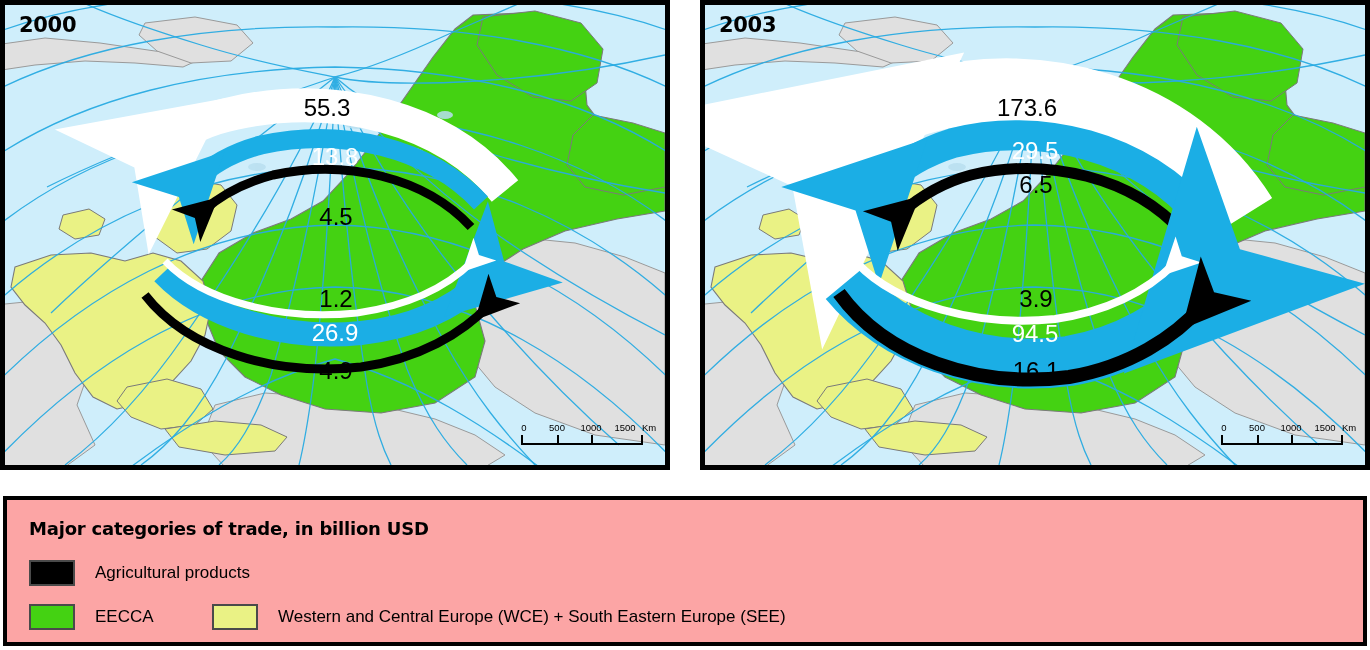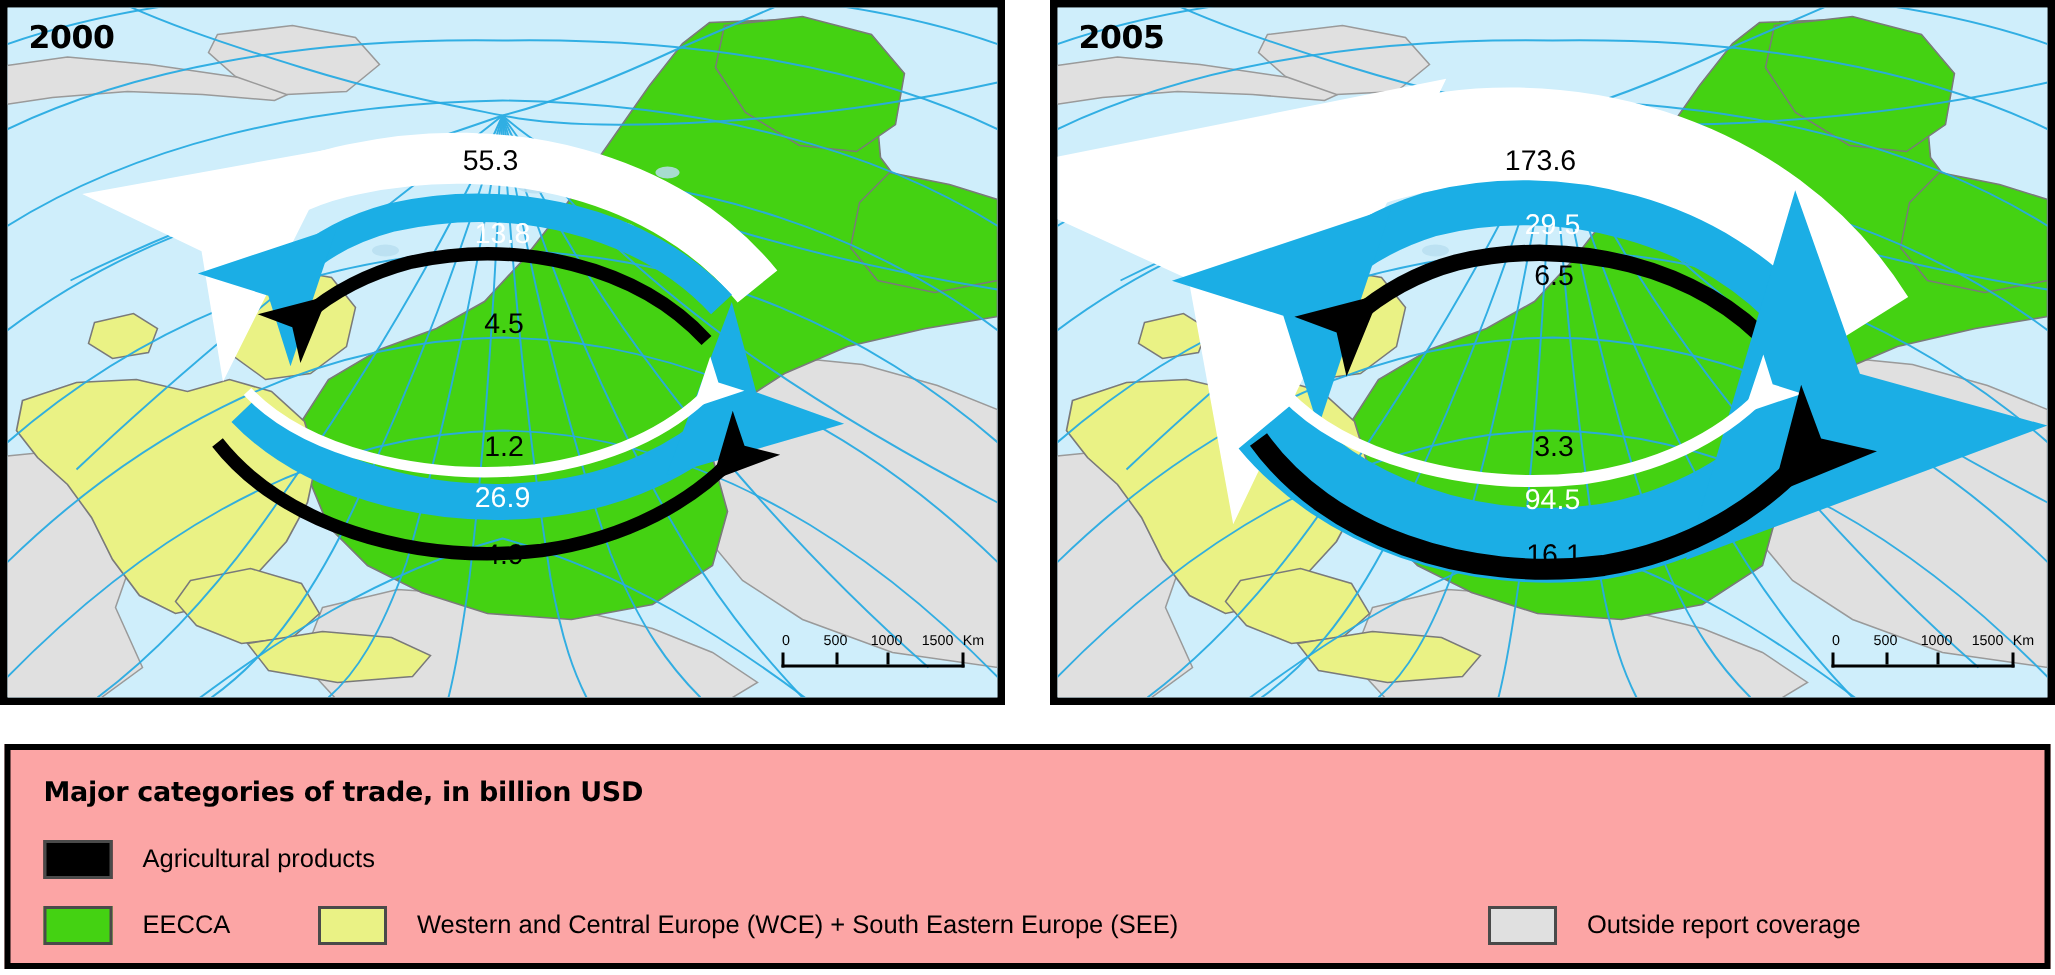--- a/index.html
+++ b/index.html
@@ -47,21 +47,21 @@
     color: #000000;
     letter-spacing: -0.3px;
     z-index: 40;
     font-family: "DejaVu Sans", sans-serif;
   }
 
   
   .flow-label {
     position: absolute;
     z-index: 35;
-    font-size: 19px;
+    font-size: 24px;
     font-family: "Liberation Sans", sans-serif;
     color: #000000;
     white-space: nowrap;
     transform: translate(-50%, -50%);
     letter-spacing: 0px;
     text-align: center;
   }
   .flow-label.white-text { color: #ffffff; }
 
   
@@ -366,27 +366,27 @@
         <path d="M540,210 C470,98 330,66 222,96 C190,104 166,120 148,134" fill="none" stroke="#ffffff" stroke-width="64" stroke-linecap="butt" marker-end="url(#ahW-2005)"></path>
         <path d="M498,214 C438,140 332,116 248,138 C216,148 192,164 176,180" fill="none" stroke="#1BAEE5" stroke-width="30" stroke-linecap="butt" marker-end="url(#ahB-2005)"></path>
         <path d="M478,228 C428,172 342,152 266,170 C236,178 212,194 196,208" fill="none" stroke="#000000" stroke-width="11" stroke-linecap="butt" marker-end="url(#ahK-2005)"></path>
 
         <path d="M140,278 C188,336 276,368 364,356 C422,346 466,318 494,288" fill="none" stroke="#1BAEE5" stroke-width="50" stroke-linecap="butt" marker-end="url(#ahB-2005)"></path>
         <path d="M152,258 C192,300 272,322 350,314 C406,306 444,284 470,258" fill="none" stroke="#ffffff" stroke-width="8" stroke-linecap="butt" marker-end="url(#ahW-2005)"></path>
         <path d="M134,288 C180,352 272,384 364,372 C424,362 470,332 498,300" fill="none" stroke="#000000" stroke-width="14" stroke-linecap="butt" marker-end="url(#ahK-2005)"></path>
       </g>
     </svg>
 
-    <div class="year-label">2005</div>
+    <div class="year-label">2003</div>
 
     <div class="flow-label" style="left:322px; top:103px;">173.6</div>
     <div class="flow-label white-text" style="left:330px; top:146px;">29.5</div>
     <div class="flow-label" style="left:331px; top:180px;">6.5</div>
 
-    <div class="flow-label" style="left:331px; top:294px;">3.3</div>
+    <div class="flow-label" style="left:331px; top:294px;">3.9</div>
     <div class="flow-label white-text" style="left:330px; top:329px;">94.5</div>
     <div class="flow-label" style="left:331px; top:366px;">16.1</div>
 
     <div class="scalebar">
       <div class="scalebar-nums">
         <span style="left:3px;">0</span>
         <span style="left:36px;">500</span>
         <span style="left:70px;">1000</span>
         <span style="left:104px;">1500</span>
         <span style="left:128px;">Km</span>
@@ -410,20 +410,16 @@
 
     <div class="legend-row" id="legend-row-2">
       <div class="legend-item" style="left:22px;">
         <div class="swatch" style="background:#44D212;"></div>
         <div class="legend-text">EECCA</div>
       </div>
       <div class="legend-item" style="left:205px;">
         <div class="swatch" style="background:#EAF285;"></div>
         <div class="legend-text">Western and Central Europe (WCE) + South Eastern Europe (SEE)</div>
       </div>
-      <div class="legend-item" style="left:985px;">
-        <div class="swatch" style="background:#E0E0E0;"></div>
-        <div class="legend-text">Outside report coverage</div>
-      </div>
     </div>
   </div>
 
 </div>
 
 </body></html>

